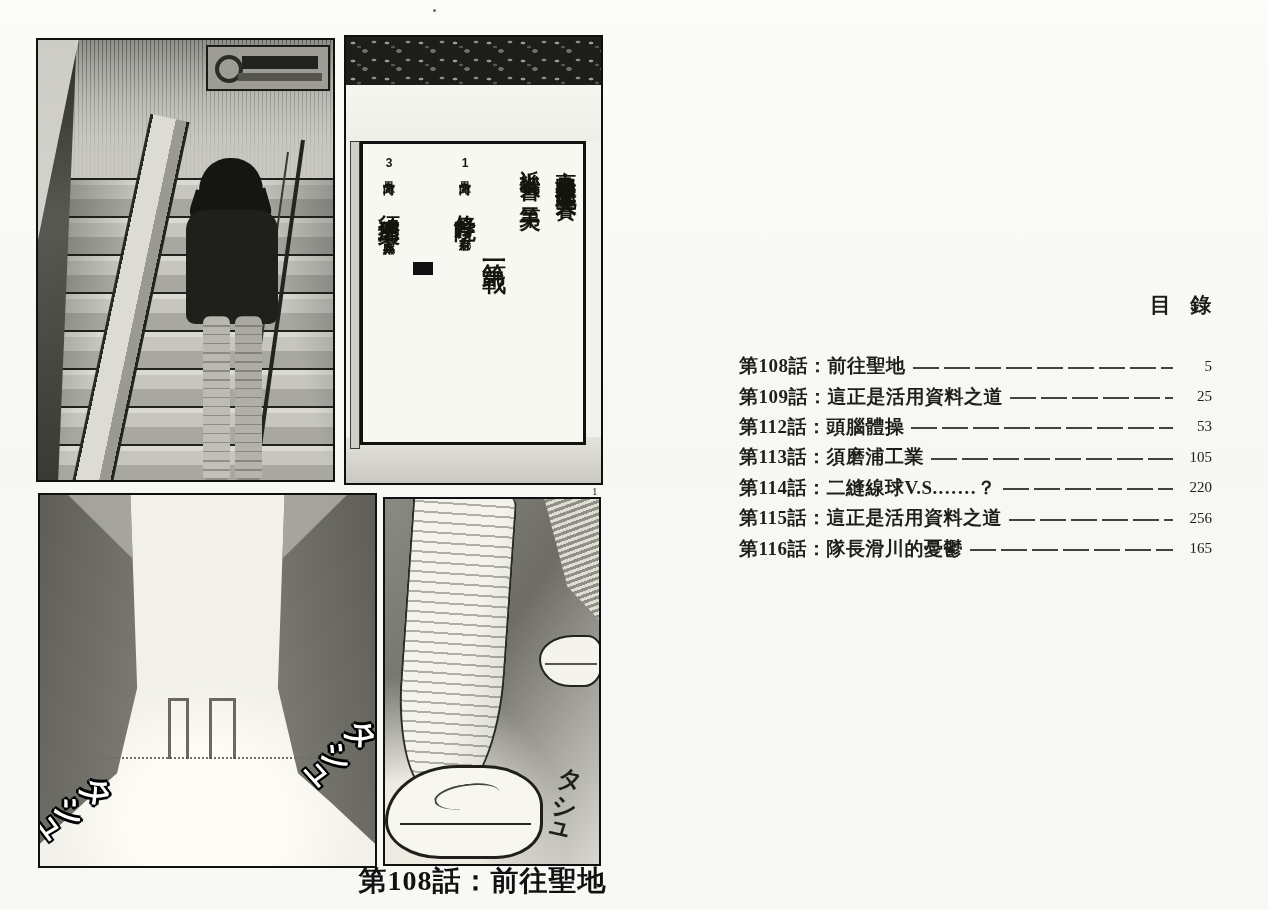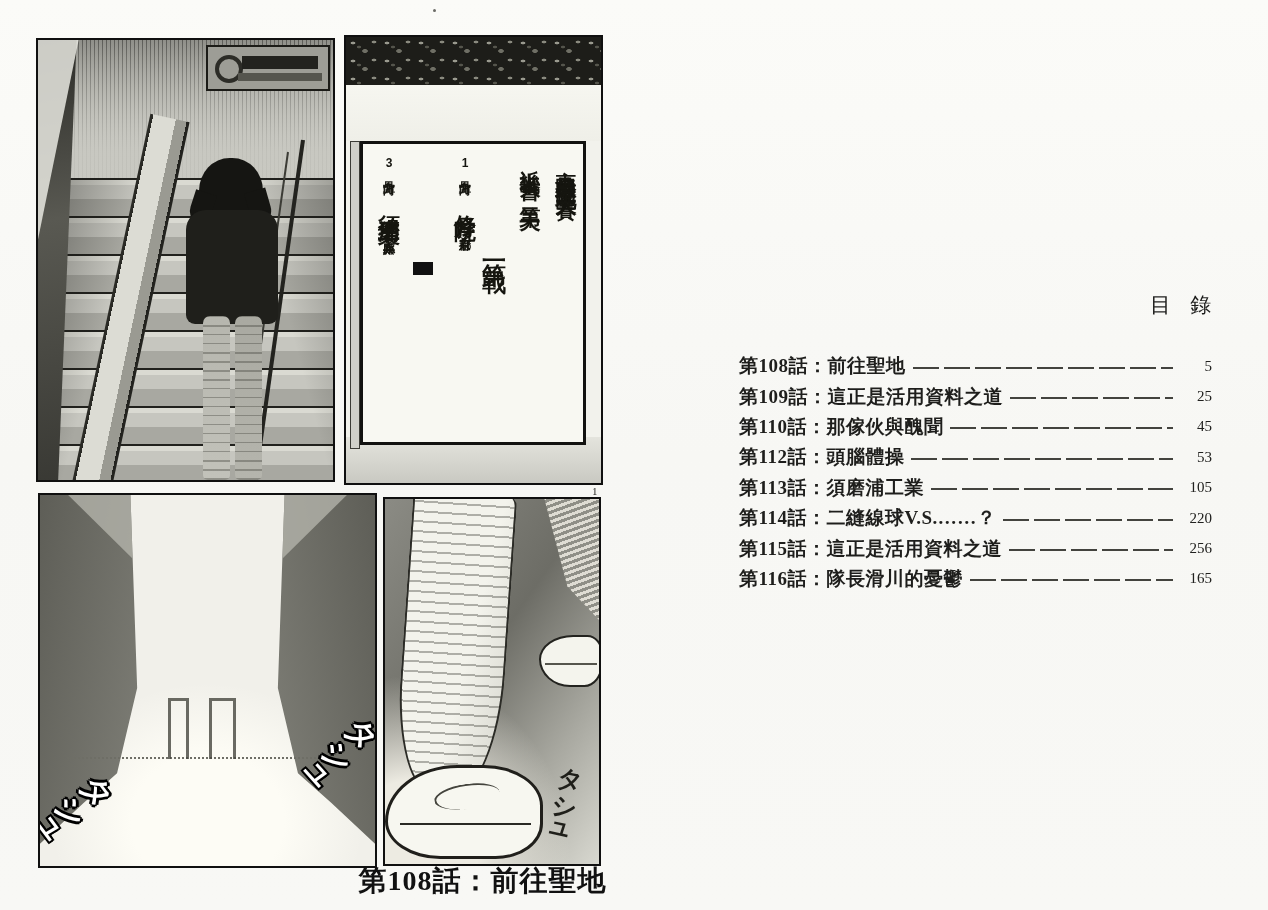--- a/index.html
+++ b/index.html
@@ -141,21 +141,21 @@
   .sneaker:after{content:"";position:absolute;left:30%;top:18%;width:42%;height:26%;
     border:2px solid #44443d;border-radius:50%;border-bottom:none;border-right:none;transform:rotate(-8deg);}
   #sfx-feet{right:20px;top:250px;color:#1f1f1a;font-size:25px;letter-spacing:3px;transform:rotate(12deg);}
 
   
   .chapter-caption{position:absolute;left:345px;top:862px;width:275px;text-align:center;
     font-family:"Liberation Serif", serif;font-weight:800;font-size:28px;color:#111;letter-spacing:1px;}
   .mini-folio{position:absolute;left:592px;top:485px;font-size:11px;color:#2b2b27;}
 
   
-  .toc-title{position:absolute;left:1150px;top:291px;font-size:21px;font-weight:400;color:#1c1c1a;
+  .toc-title{position:absolute;left:1150px;top:291px;font-size:21px;font-weight:700;color:#1c1c1a;
     letter-spacing:7px;white-space:nowrap;}
   .toc-list{position:absolute;left:739px;top:351px;width:473px;}
   .toc-row{display:flex;align-items:center;height:30.4px;}
   .toc-label{font-size:19px;font-weight:600;color:#1e1e1c;white-space:nowrap;letter-spacing:.5px;}
   .toc-leader{flex:1;height:2px;margin:3px 9px 0 7px;
     background:repeating-linear-gradient(to right,#43433e 0 26px,transparent 26px 31px);}
   .toc-page{min-width:30px;text-align:right;font-size:15px;color:#21211f;}
 </style>
 </head>
 <body>
@@ -238,25 +238,20 @@
       <span class="toc-label">第108話：前往聖地</span>
       <span class="toc-leader"></span>
       <span class="toc-page">5</span>
     </div>
     <div class="toc-row">
       <span class="toc-label">第109話：這正是活用資料之道</span>
       <span class="toc-leader"></span>
       <span class="toc-page">25</span>
     </div>
     <div class="toc-row">
-      <span class="toc-label">第110話：那傢伙與醜聞</span>
-      <span class="toc-leader"></span>
-      <span class="toc-page">45</span>
-    </div>
-    <div class="toc-row">
       <span class="toc-label">第112話：頭腦體操</span>
       <span class="toc-leader"></span>
       <span class="toc-page">53</span>
     </div>
     <div class="toc-row">
       <span class="toc-label">第113話：須磨浦工業</span>
       <span class="toc-leader"></span>
       <span class="toc-page">105</span>
     </div>
     <div class="toc-row">

